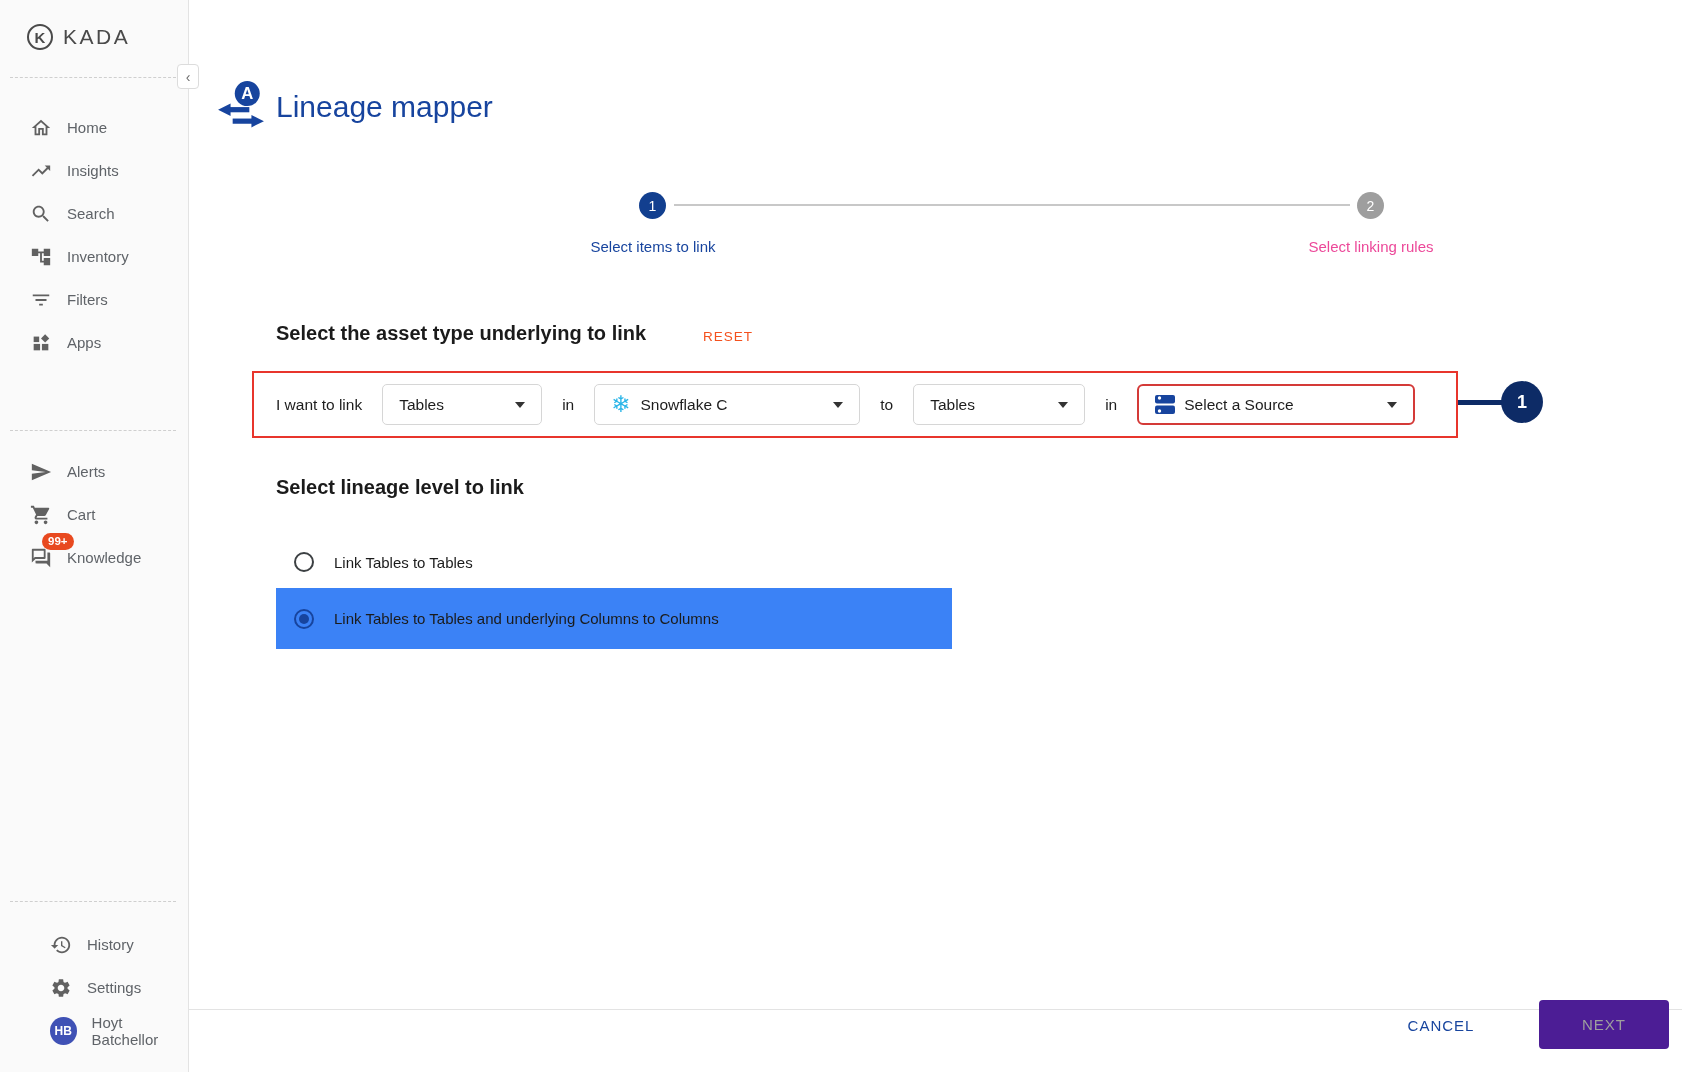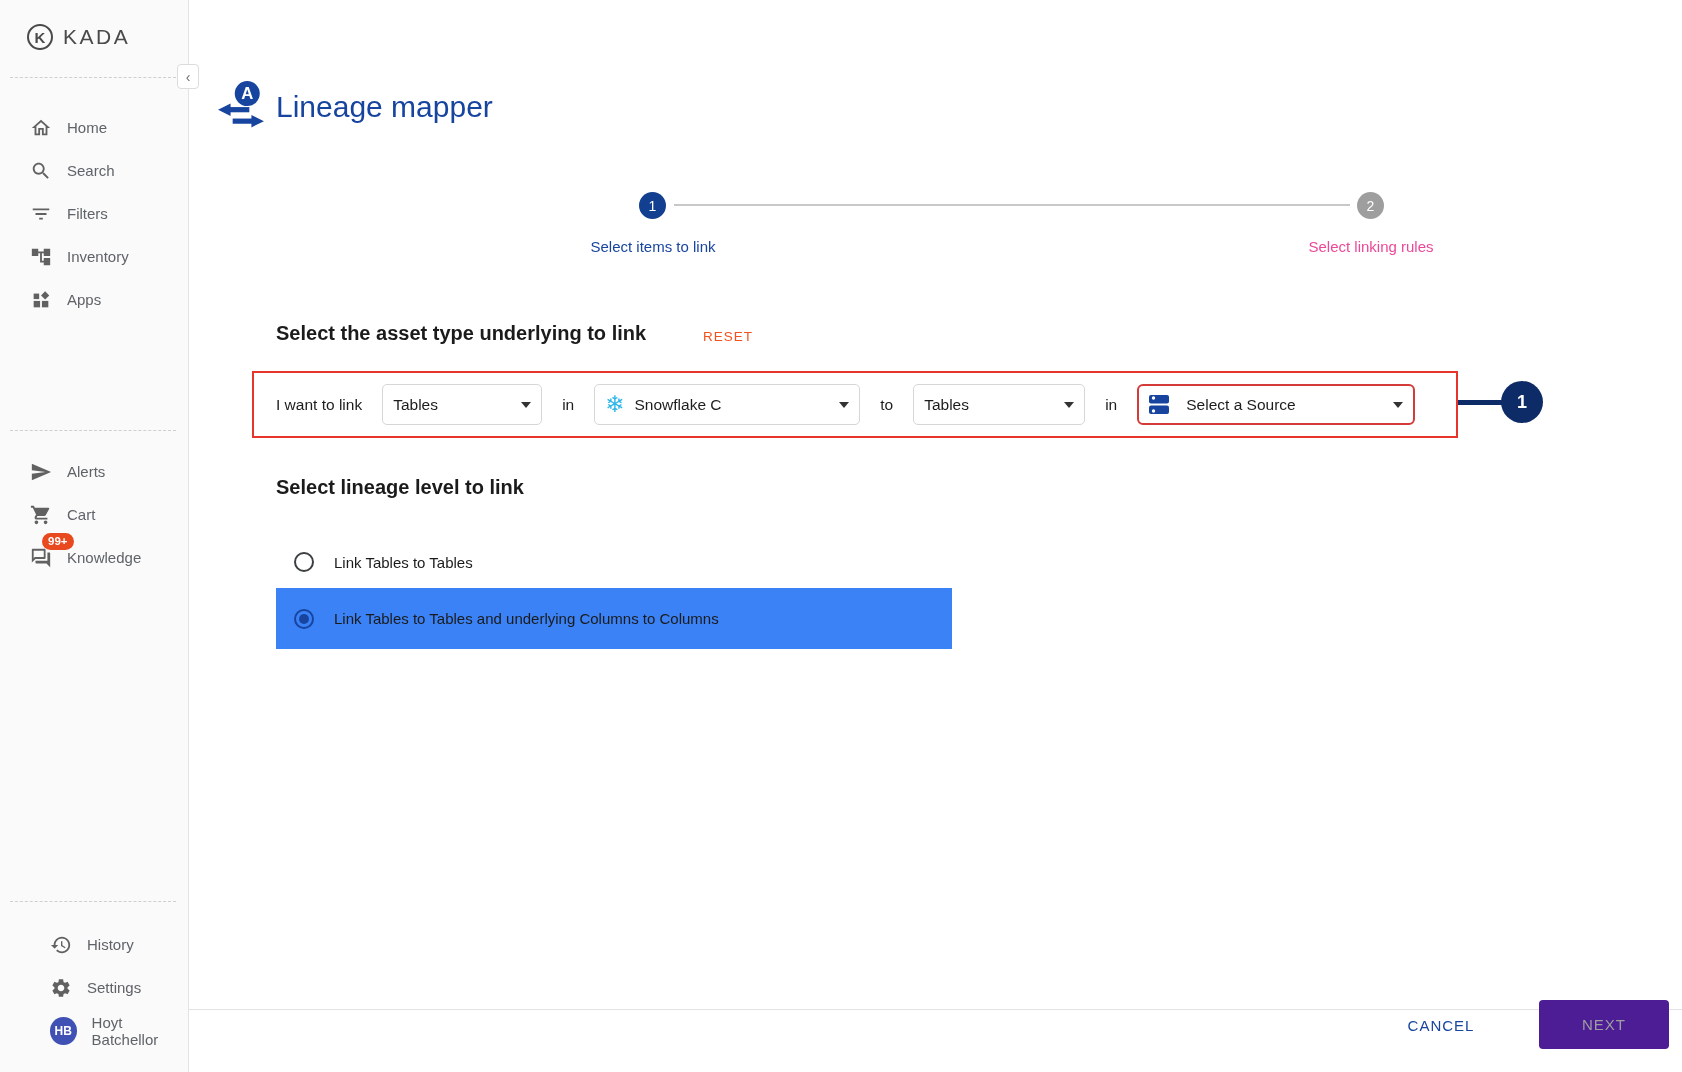--- a/index.html
+++ b/index.html
@@ -34,27 +34,27 @@
   .step-label { position:absolute; top:238px; transform:translateX(-50%); font-size:15px; white-space:nowrap; }
   .step-label-1 { left:653px; color:#17449e; font-weight:500; }
   .step-label-2 { left:1371px; color:#ec4899; }
 
   
   .section-heading { position:absolute; font-size:20px; font-weight:bold; color:#1b1b1b; }
   .h-asset { left:276px; top:322px; }
   .reset-btn { position:absolute; left:703px; top:329px; font-size:13.5px; font-weight:500; letter-spacing:1px; color:#f4511e; background:none; border:none; cursor:pointer; font-family:"Liberation Sans", sans-serif; }
   .redbox { position:absolute; left:252px; top:371px; width:1206px; height:67px; border:2px solid #e8352c; display:flex; align-items:center; padding:0 22px; gap:20px; }
   .row-text { font-size:15.5px; color:#1d1d1d; white-space:nowrap; }
-  .dd { height:41px; background:#fff; border:1px solid #d6d6d6; border-radius:5px; display:flex; align-items:center; padding:0 10px; font-size:15.5px; color:#1d1d1d; cursor:pointer; }
+  .dd { height:41px; background:#fff; border:1px solid #d6d6d6; border-radius:5px; display:flex; align-items:center; padding:0 16px; font-size:15.5px; color:#1d1d1d; cursor:pointer; }
   .dd-label { flex:1; white-space:nowrap; }
   .caret { width:0; height:0; border-left:5px solid transparent; border-right:5px solid transparent; border-top:6px solid #333; margin-left:10px; flex:0 0 auto; }
   .dd-from-type { width:160px; }
   .dd-from-source { width:266px; gap:10px; }
   .dd-to-type { width:172px; }
-  .dd-to-source { width:278px; gap:16px; border:2px solid #d43a38; border-radius:6px; }
+  .dd-to-source { width:278px; gap:8px; border:2px solid #d43a38; border-radius:6px; }
   .snowflake { color:#29b5e8; font-size:23px; line-height:1; flex:0 0 auto; }
   .src-icon { flex:0 0 auto; display:flex; }
   .conn-line { position:absolute; left:1458px; top:400px; width:45px; height:5px; background:#0d2b66; }
   .anno-bubble { position:absolute; left:1501px; top:381px; width:42px; height:42px; border-radius:50%; background:#0d2b66; color:#fff; font-size:18px; font-weight:bold; display:flex; align-items:center; justify-content:center; }
 
   
   .h-lineage { left:276px; top:476px; }
   .opt-row { position:absolute; left:276px; display:flex; align-items:center; padding-left:18px; gap:20px; font-size:15px; color:#1b1b1b; cursor:pointer; width:676px; }
   .opt-1 { top:540px; height:44px; }
   .opt-2 { top:588px; height:61px; background:#3b82f6; }
@@ -90,40 +90,48 @@
         <span class="nav-icon">
           <svg viewBox="0 0 24 24">
               <path fill="#616161" d="M12 5.69l5 4.5V18h-2v-6H9v6H7v-7.81l5-4.5M12 3L2 12h3v8h6v-6h2v6h6v-8h3L12 3z"></path>
             </svg>
         </span>
         <span>Home</span>
       </div>
       <div class="nav-item">
         <span class="nav-icon">
           <svg viewBox="0 0 24 24">
+              <path fill="#616161" d="M16 6l2.29 2.29-4.88 4.88-4-4L2 16.59 3.41 18l6-6 4 4 6.3-6.29L22 12V6z"></path>
+            </svg>
+        </span>
+        <span>Insights</span>
+      </div>
+      <div class="nav-item">
+        <span class="nav-icon">
+          <svg viewBox="0 0 24 24">
               <path fill="#616161" d="M15.5 14h-.79l-.28-.27C15.41 12.59 16 11.11 16 9.5 16 5.91 13.09 3 9.5 3S3 5.91 3 9.5 5.91 16 9.5 16c1.61 0 3.09-.59 4.23-1.57l.27.28v.79l5 4.99L20.49 19l-4.99-5zm-6 0C7.01 14 5 11.99 5 9.5S7.01 5 9.5 5 14 7.01 14 9.5 11.99 14 9.5 14z"></path>
             </svg>
         </span>
         <span>Search</span>
       </div>
       <div class="nav-item">
         <span class="nav-icon">
           <svg viewBox="0 0 24 24">
+              <path fill="#616161" d="M22 11V3h-7v3H9V3H2v8h7V8h2v10h4v3h7v-8h-7v3h-2V8h2v3z"></path>
+            </svg>
+        </span>
+        <span>Inventory</span>
+      </div>
+      <div class="nav-item">
+        <span class="nav-icon">
+          <svg viewBox="0 0 24 24">
               <path fill="#616161" d="M10 18h4v-2h-4v2zM3 6v2h18V6H3zm3 7h12v-2H6v2z"></path>
             </svg>
         </span>
         <span>Filters</span>
-      </div>
-      <div class="nav-item">
-        <span class="nav-icon">
-          <svg viewBox="0 0 24 24">
-              <path fill="#616161" d="M22 11V3h-7v3H9V3H2v8h7V8h2v10h4v3h7v-8h-7v3h-2V8h2v3z"></path>
-            </svg>
-        </span>
-        <span>Inventory</span>
       </div>
       <div class="nav-item">
         <span class="nav-icon">
           <svg viewBox="0 0 24 24">
             <rect x="4" y="5" width="6" height="6" fill="#616161"></rect>
             <rect x="4" y="13" width="7" height="7" fill="#616161"></rect>
             <rect x="13" y="13" width="7" height="7" fill="#616161"></rect>
             <polygon points="16.5,2.5 21,7 16.5,11.5 12,7" fill="#616161"></polygon>
           </svg>
         </span>

